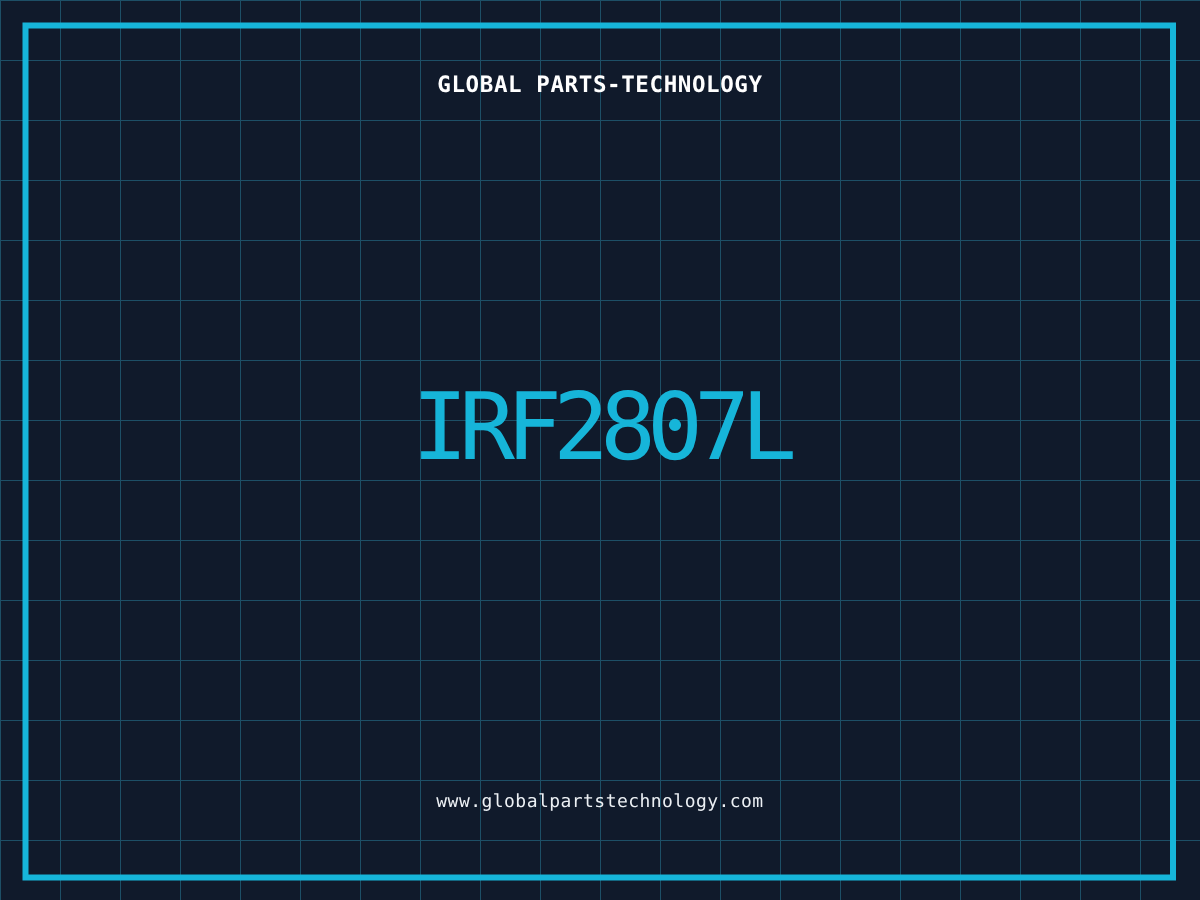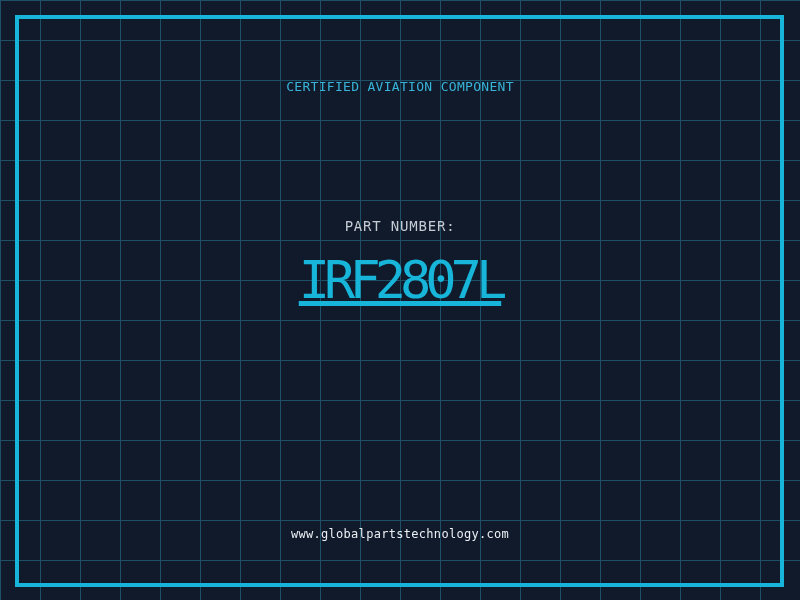--- a/index.html
+++ b/index.html
@@ -52,41 +52,39 @@
     color: #38B4D8;
   }
   .part-label {
     top: 219px;
     font-size: 14px;
     letter-spacing: 0.8px;
     color: #C6CBD4;
   }
   .part-value {
     top: 254px;
-    font-size: 52px;
+    font-size: 62px;
     letter-spacing: -6px;
     color: #16B5D9;
-    text-decoration: underline;
   }
   .url {
     top: 528px;
     font-size: 12px;
     letter-spacing: 0.3px;
     color: #ECF0F4;
   }
 </style>
 </head>
 <body>
 
 <div class="page">
 
   <div class="frame"></div>
 
+  <div class="textline title">GLOBAL PARTS-TECHNOLOGY</div>
 
-  <div class="textline subtitle">CERTIFIED AVIATION COMPONENT</div>
 
-  <div class="textline part-label">PART NUMBER:</div>
 
   <div class="textline part-value">IRF2807L</div>
 
   <div class="textline url">www.globalpartstechnology.com</div>
 
 </div>
 
 </body></html>

